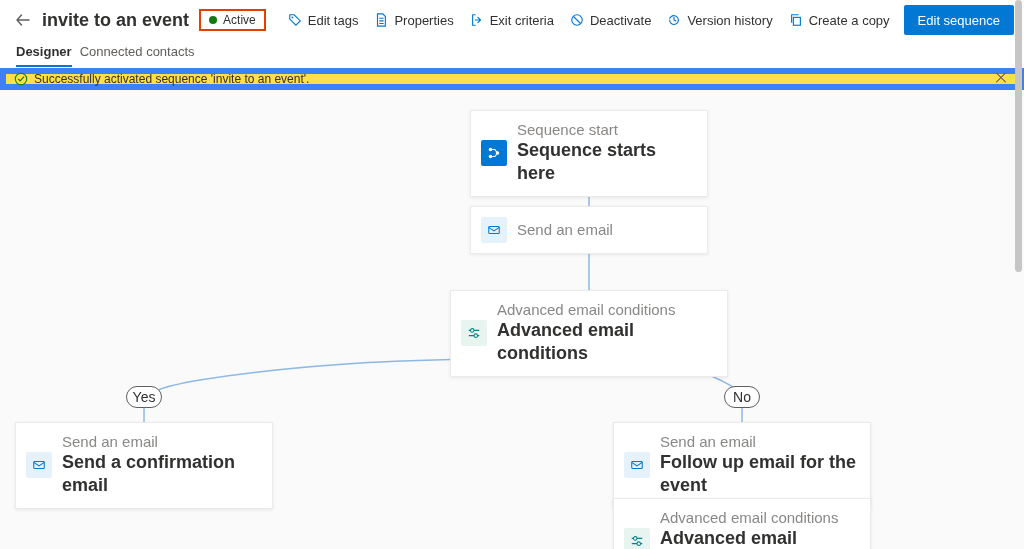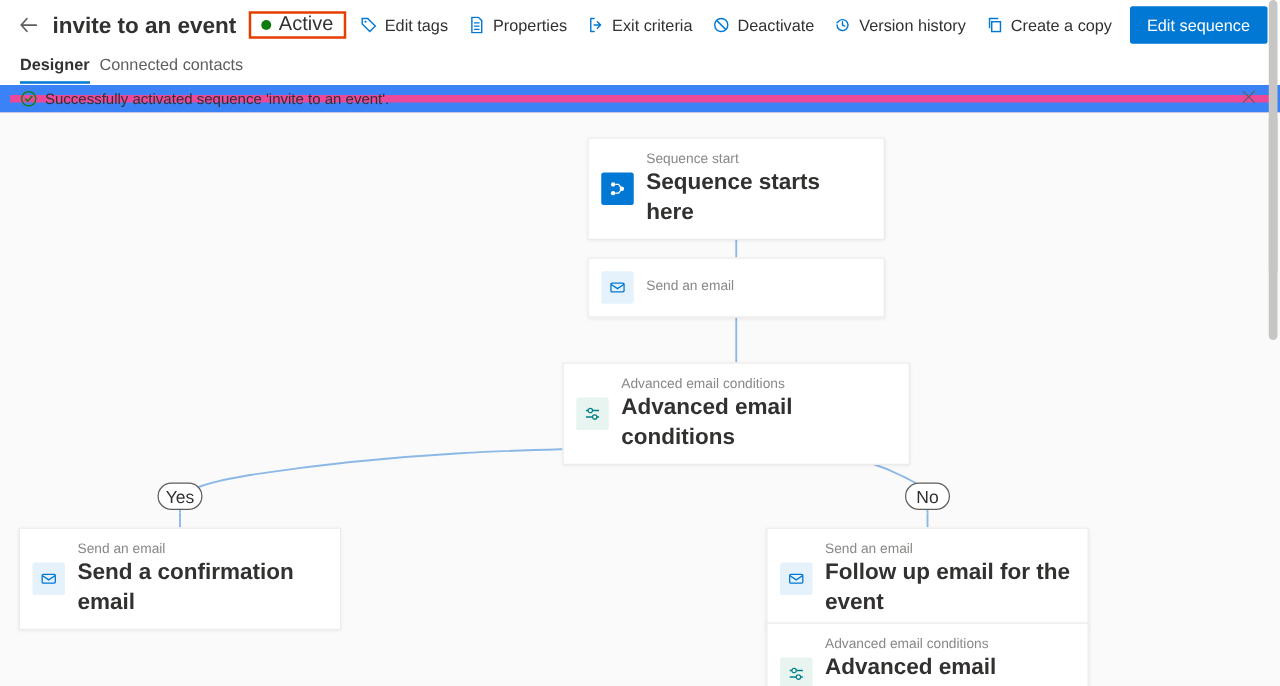--- a/index.html
+++ b/index.html
@@ -5,45 +5,45 @@
 * { box-sizing: border-box; margin: 0; padding: 0; }
 html, body { height: 100%; }
 body { font-family: "Segoe UI", -apple-system, sans-serif; font-size: 13px; color: #323130; background: #fff; width: 1024px; height: 549px; overflow: hidden; position: relative; }
 
 
 .header { height: 40px; display: flex; align-items: center; padding: 0 10px; }
 .back-btn { width: 26px; height: 26px; display: flex; align-items: center; justify-content: center; cursor: pointer; color: #605e5c; }
 .page-title { font-size: 18px; font-weight: 600; margin-left: 6px; margin-right: 10px; }
 .status-wrap { display: inline-flex; align-items: center; height: 22px; padding: 2px 8px; border: 2px solid #e63e00; }
 .status-dot { width: 8px; height: 8px; border-radius: 50%; background: #107c10; margin-right: 6px; }
-.status-text { font-size: 16px; color: #323130; }
+.status-text { font-size: 12px; color: #323130; }
 .spacer { flex: 1; }
 .tbar-btn { display: inline-flex; align-items: center; height: 30px; padding: 0 8px; cursor: pointer; font-size: 13px; color: #323130; gap: 6px; }
 .tbar-btn svg { flex-shrink: 0; }
 .primary-btn { background: #0078d4; color: #fff; height: 30px; padding: 0 14px; display: inline-flex; align-items: center; font-weight: 400; cursor: pointer; border-radius: 2px; margin-left: 6px; }
 
 
 .tabs { display: flex; align-items: flex-end; padding: 0 16px; height: 28px; gap: 8px; border-bottom: 1px solid transparent; }
 .tab { font-size: 13px; color: #605e5c; padding-bottom: 6px; border-bottom: 2px solid transparent; cursor: pointer; }
 .tab.active { font-weight: 600; color: #323130; border-bottom: 2px solid #0078d4; }
 
 
-.notif-wrap { height: 22px; display: flex; align-items: center; background: #ec4899; border: 8px solid #3b82f6; padding: 0 8px; position: relative; }
+.notif-wrap { height: 22px; display: flex; align-items: center; background: #fde047; border: 6px solid #3b82f6; padding: 0 8px; position: relative; }
 .notif-wrap .msg { font-size: 12px; color: #323130; display: flex; align-items: center; gap: 6px; }
 .notif-close { position: absolute; right: 10px; top: 50%; transform: translateY(-50%); cursor: pointer; color: #605e5c; }
 
 
 .canvas { position: relative; width: 100%; height: calc(549px - 40px - 28px - 22px); background: #fafafa; overflow: hidden; }
 .svg-layer { position: absolute; inset: 0; width: 100%; height: 100%; }
 .node { position: absolute; width: 238px; background: #fff; border: 1px solid #edebe9; box-shadow: 0 1px 3px rgba(0,0,0,.08); display: flex; align-items: center; padding: 10px; gap: 10px; cursor: pointer; }
 .node .icon-box { width: 26px; height: 26px; display: flex; align-items: center; justify-content: center; border-radius: 2px; flex-shrink: 0; }
 .node .icon-box.blue-solid { background: #0078d4; color: #fff; }
 .node .icon-box.light-blue { background: #e6f2fb; color: #0078d4; }
 .node .icon-box.light-teal { background: #e7f4f0; color: #038387; }
-.node .texts .cap { font-size: 11px; color: #8a8886; line-height: 1.2; }
+.node .texts .cap { font-size: 15px; color: #8a8886; line-height: 1.2; }
 .node .texts .lbl { font-size: 18px; font-weight: 600; color: #323130; line-height: 1.3; }
 
 .branch-badge { position: absolute; width: 36px; height: 22px; border: 1px solid #605e5c; border-radius: 11px; background: #fff; font-size: 14px; display: flex; align-items: center; justify-content: center; }
 
 .vscroll { position: absolute; right: 2px; top: 0; width: 7px; height: 220px; background: #c8c6c4; border-radius: 4px; }
 .canvas-scroll { position: absolute; right: 2px; top: 2px; width: 7px; height: 180px; background: #c8c6c4; border-radius: 4px; }
 </style>
 </head>
 <body>
 

